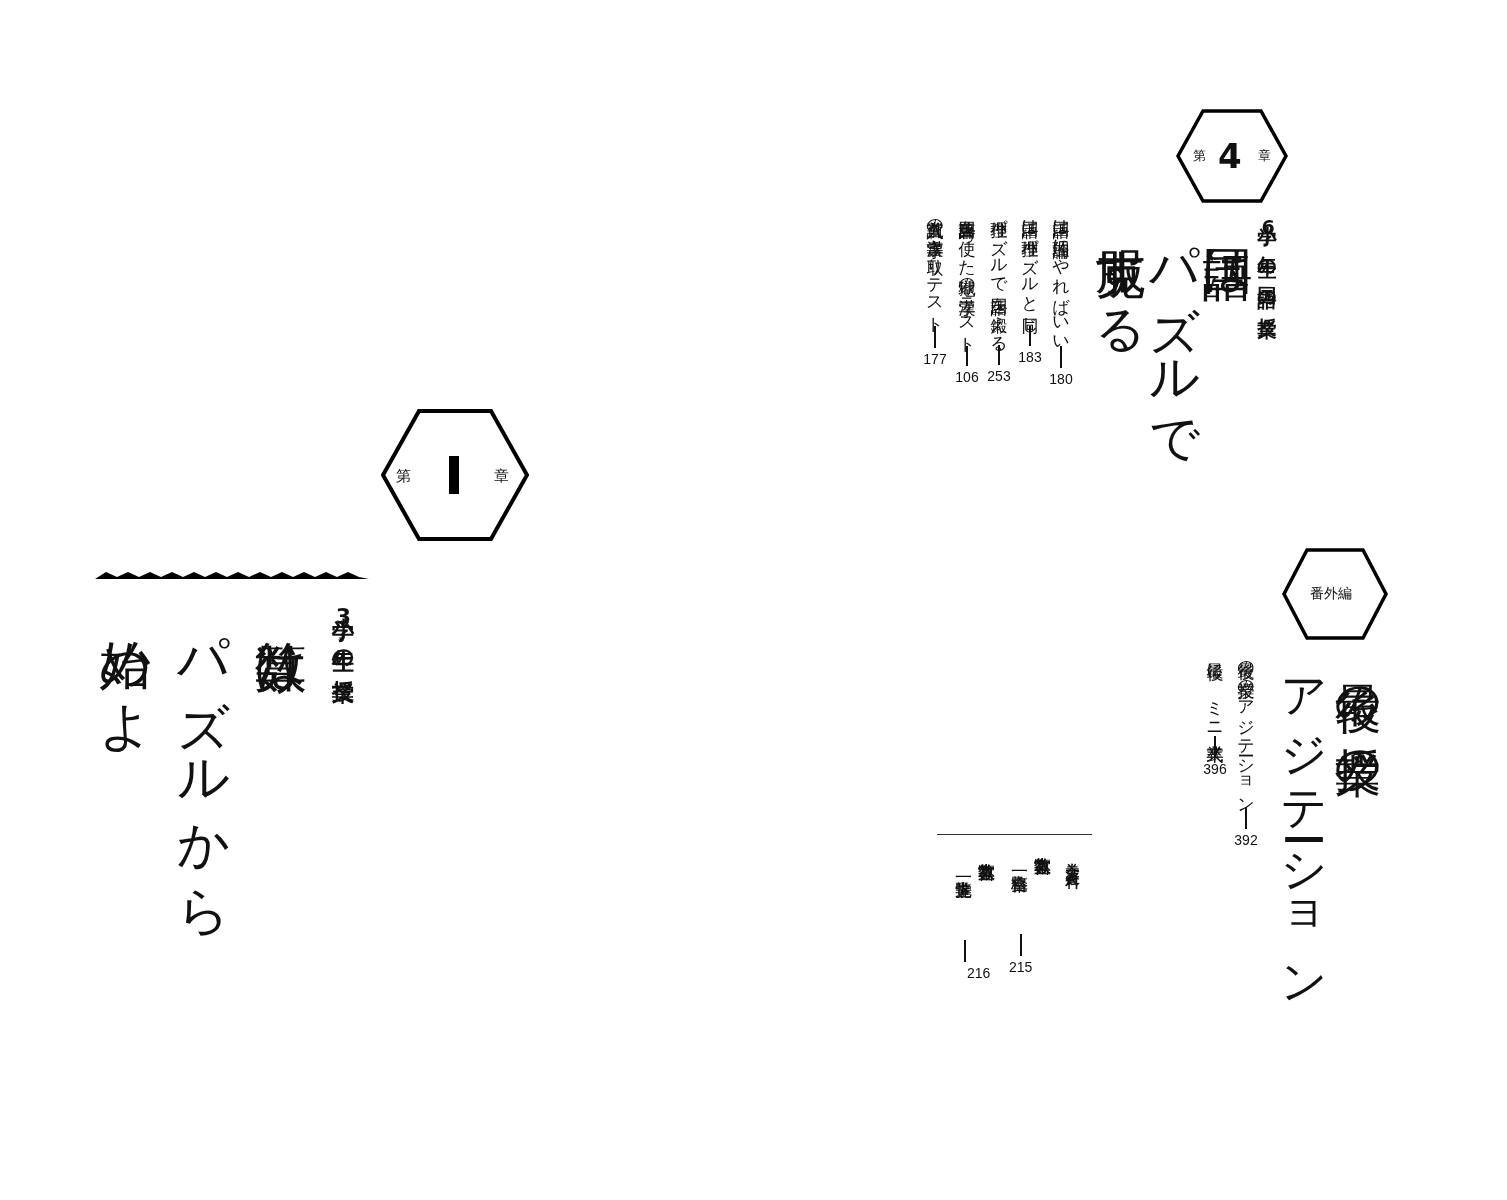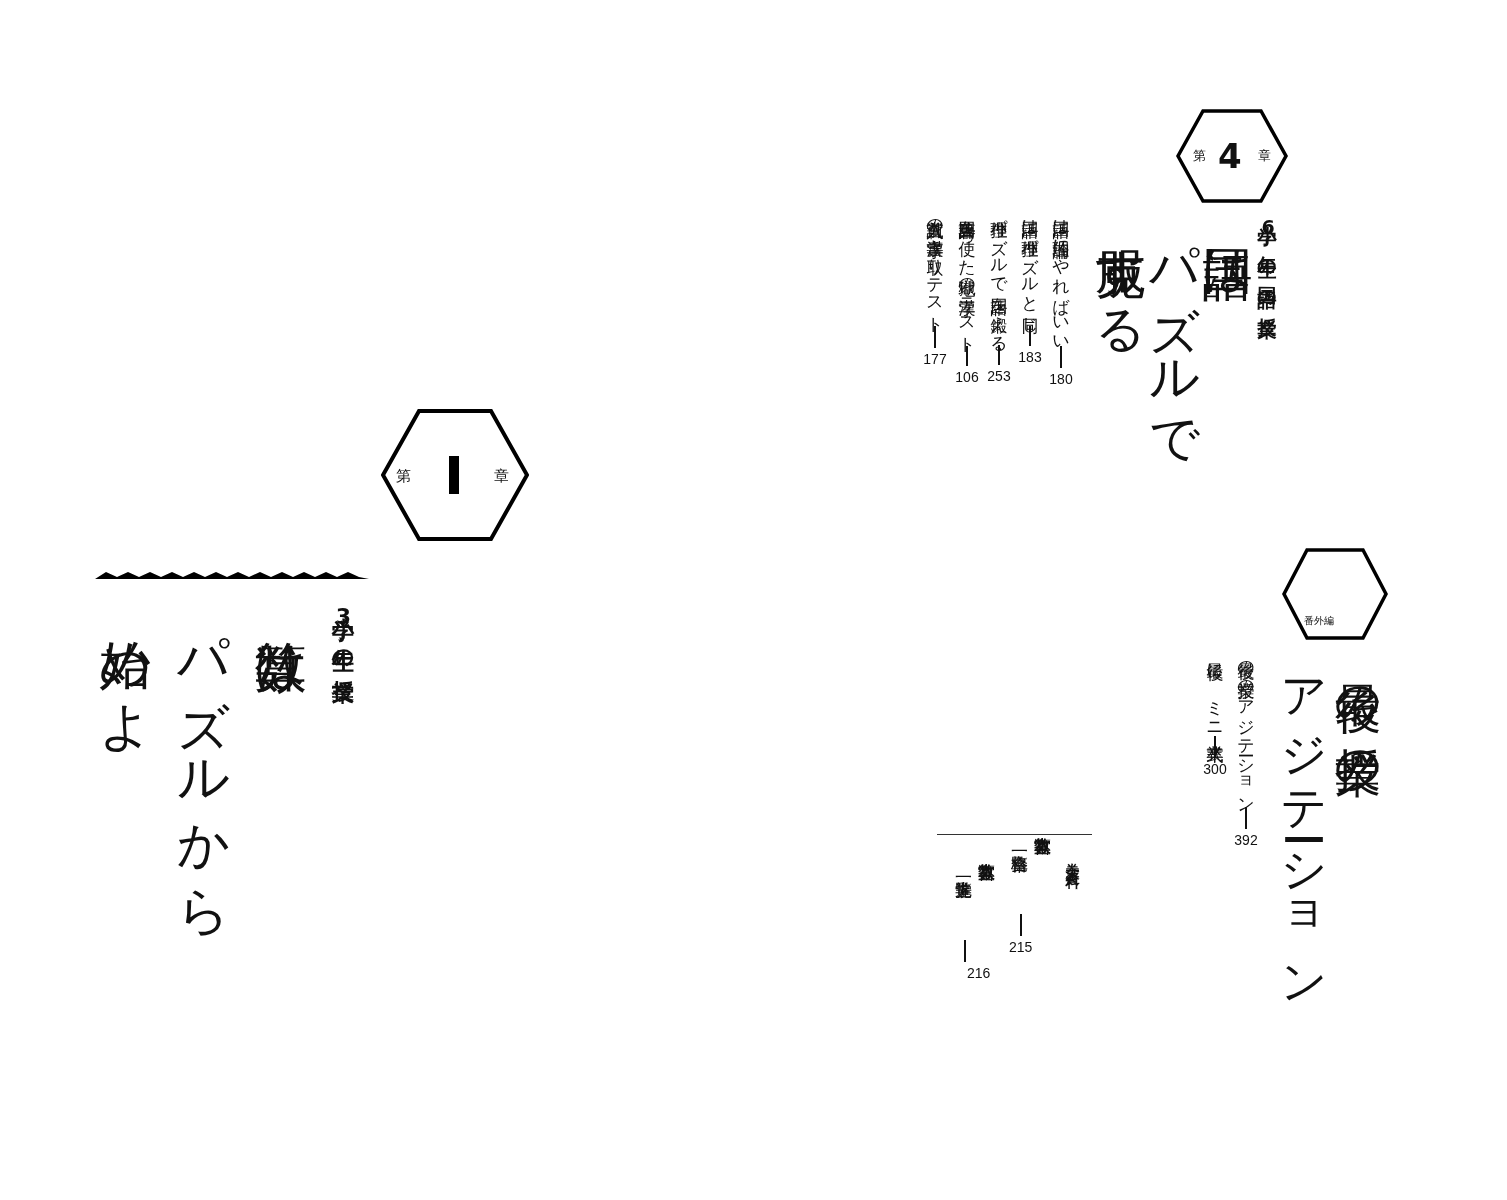--- a/index.html
+++ b/index.html
@@ -79,41 +79,41 @@
 <div class="abs toc-line" style="left:923px; top:208px; width:24px;">
   <span class="toc-text">入試直前の漢字書き取りテスト</span>
   <span class="dash" style="height:22px; margin-top:2px;"></span>
   <span class="pgnum">177</span>
 </div>
 
 <div class="hex" style="left:1282px; top:548px; width:106px; height:92px;">
   <svg width="106" height="92" viewBox="0 0 106 92">
     <polygon points="25,2 81,2 104,46 81,90 25,90 2,46" fill="#fff" stroke="#000" stroke-width="3.5"></polygon>
   </svg>
-  <span class="hex-label" style="left:22px; top:37px; font-size:10px;margin-top:29px;">番外編</span>
+  <span class="hex-label" style="left:28px; top:37px; font-size:14px;">番外編</span>
 </div>
 
 <div class="abs v ch-title" style="left:1336px; top:648px; font-size:46px; letter-spacing:4px;">最後の授業の</div>
 <div class="abs v ch-title" style="left:1282px; top:648px; font-size:46px; letter-spacing:4px;">アジテーション</div>
 
 <div class="abs toc-line" style="left:1234px; top:650px; width:24px;">
   <span class="toc-text">最後の授業のアジテーション</span>
   <span class="dash" style="height:22px; margin-top:2px;"></span>
   <span class="pgnum">392</span>
 </div>
 <div class="abs toc-line" style="left:1203px; top:650px; width:24px;">
   <span class="toc-text" style="letter-spacing:1px;">最後に、ミニ卒業式</span>
   <span class="dash" style="height:22px; margin-top:2px;"></span>
-  <span class="pgnum">300</span>
+  <span class="pgnum">396</span>
 </div>
 
 <div class="abs" style="left:937px; top:834px; width:155px; height:1px; background:#333;"></div>
 <div class="abs v" style="left:1066px; top:852px; font-size:14px; font-weight:bold; letter-spacing:4px;">巻末資料</div>
 
-<div class="abs" style="left:1006px; top:824px; width:50px; height:130px;text-align:right;">
+<div class="abs" style="left:1006px; top:844px; width:50px; height:130px;text-align:right;">
   <span class="abs v" style="left:28px; top:0; font-size:17px;">宮本算数教室</span>
   <span class="abs v" style="left:5px; top:18px; font-size:17px;">合格率一覧</span>
   <span class="abs dash" style="left:14px; top:90px; height:22px;"></span>
   <span class="abs pgnum" style="left:3px; top:112px;">215</span>
 </div>
 <div class="abs" style="left:950px; top:850px; width:50px; height:130px;">
   <span class="abs v" style="left:28px; top:0; font-size:17px;">宮本算数教室</span>
   <span class="abs v" style="left:5px; top:18px; font-size:17px;">進学先一覧</span>
   <span class="abs dash" style="left:14px; top:90px; height:22px;"></span>
   <span class="abs pgnum" style="left:17px; top:112px;">216</span>

